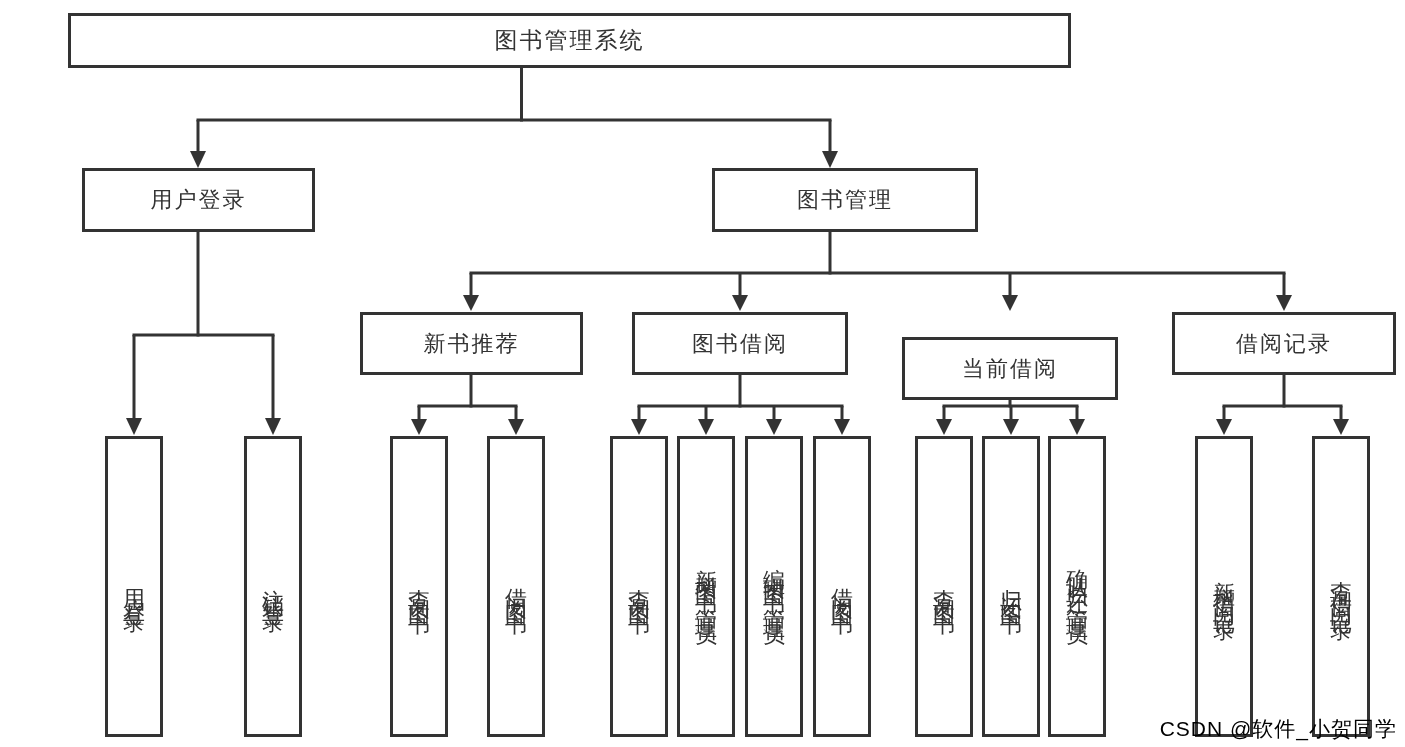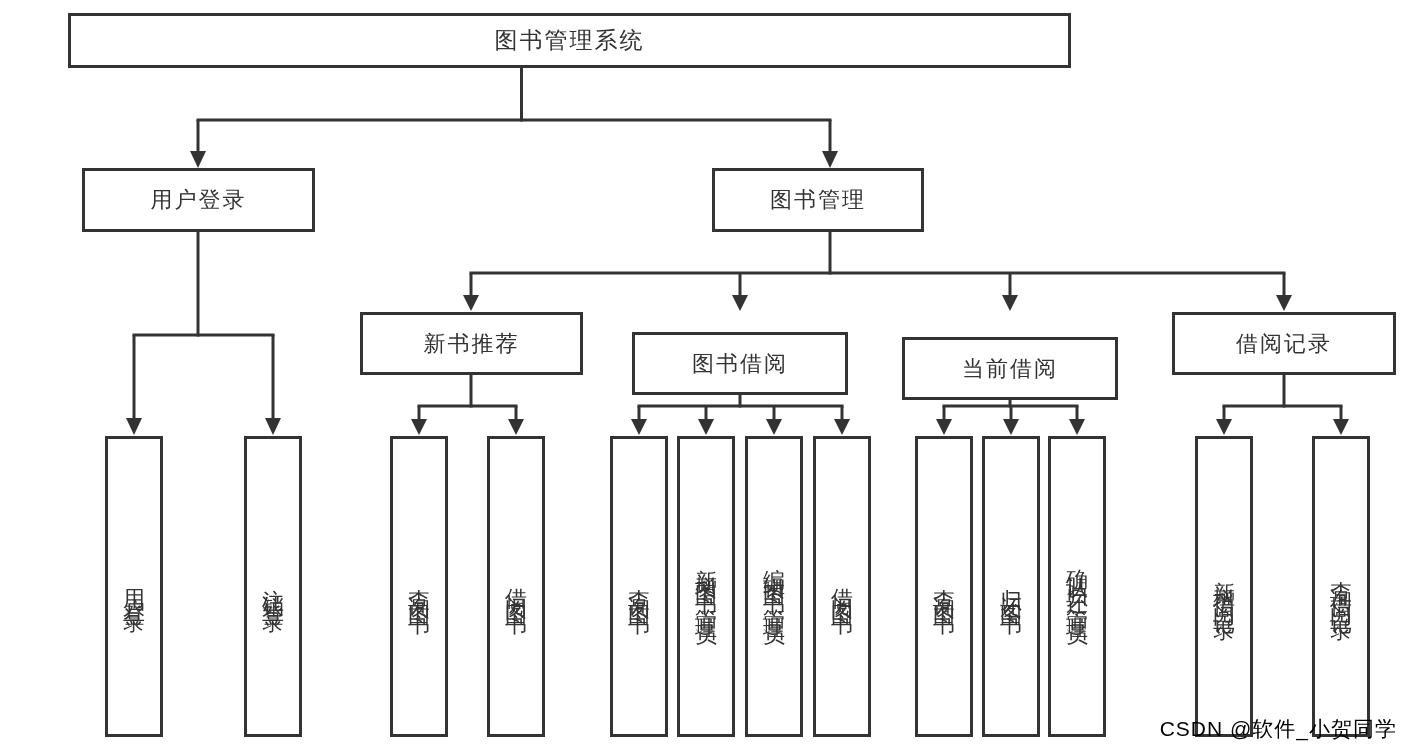--- a/index.html
+++ b/index.html
@@ -141,24 +141,24 @@
       <line x1="1224" y1="406" x2="1224" y2="421"></line>
       <polygon points="1216,419 1232,419 1224,435"></polygon>
       <line x1="1341" y1="406" x2="1341" y2="421"></line>
       <polygon points="1333,419 1349,419 1341,435"></polygon>
     </g>
   </svg>
 
   <div class="node root">图书管理系统</div>
 
   <div class="node hnode" style="left:82px; top:168px; width:233px;">用户登录</div>
-  <div class="node hnode" style="left:712px; top:168px; width:212px;">图书管理</div>
+  <div class="node hnode" style="left:712px; top:168px; width:266px;">图书管理</div>
 
   <div class="node" style="left:360px; top:312px; width:223px; height:63px;">新书推荐</div>
-  <div class="node" style="left:632px; top:312px; width:216px; height:63px;margin-top:20px;">图书借阅</div>
+  <div class="node" style="left:632px; top:312px; width:216px; height:63px;">图书借阅</div>
   <div class="node" style="left:902px; top:312px; width:216px; height:63px;margin-top:25px;">当前借阅</div>
   <div class="node" style="left:1172px; top:312px; width:224px; height:63px;">借阅记录</div>
 
   <div class="node vnode" style="left:105px;">用户登录</div>
   <div class="node vnode" style="left:244px;">注销登录</div>
 
   <div class="node vnode" style="left:390px;">查询图书</div>
   <div class="node vnode" style="left:487px;">借阅图书</div>
 
   <div class="node vnode" style="left:610px;">查询图书</div>

